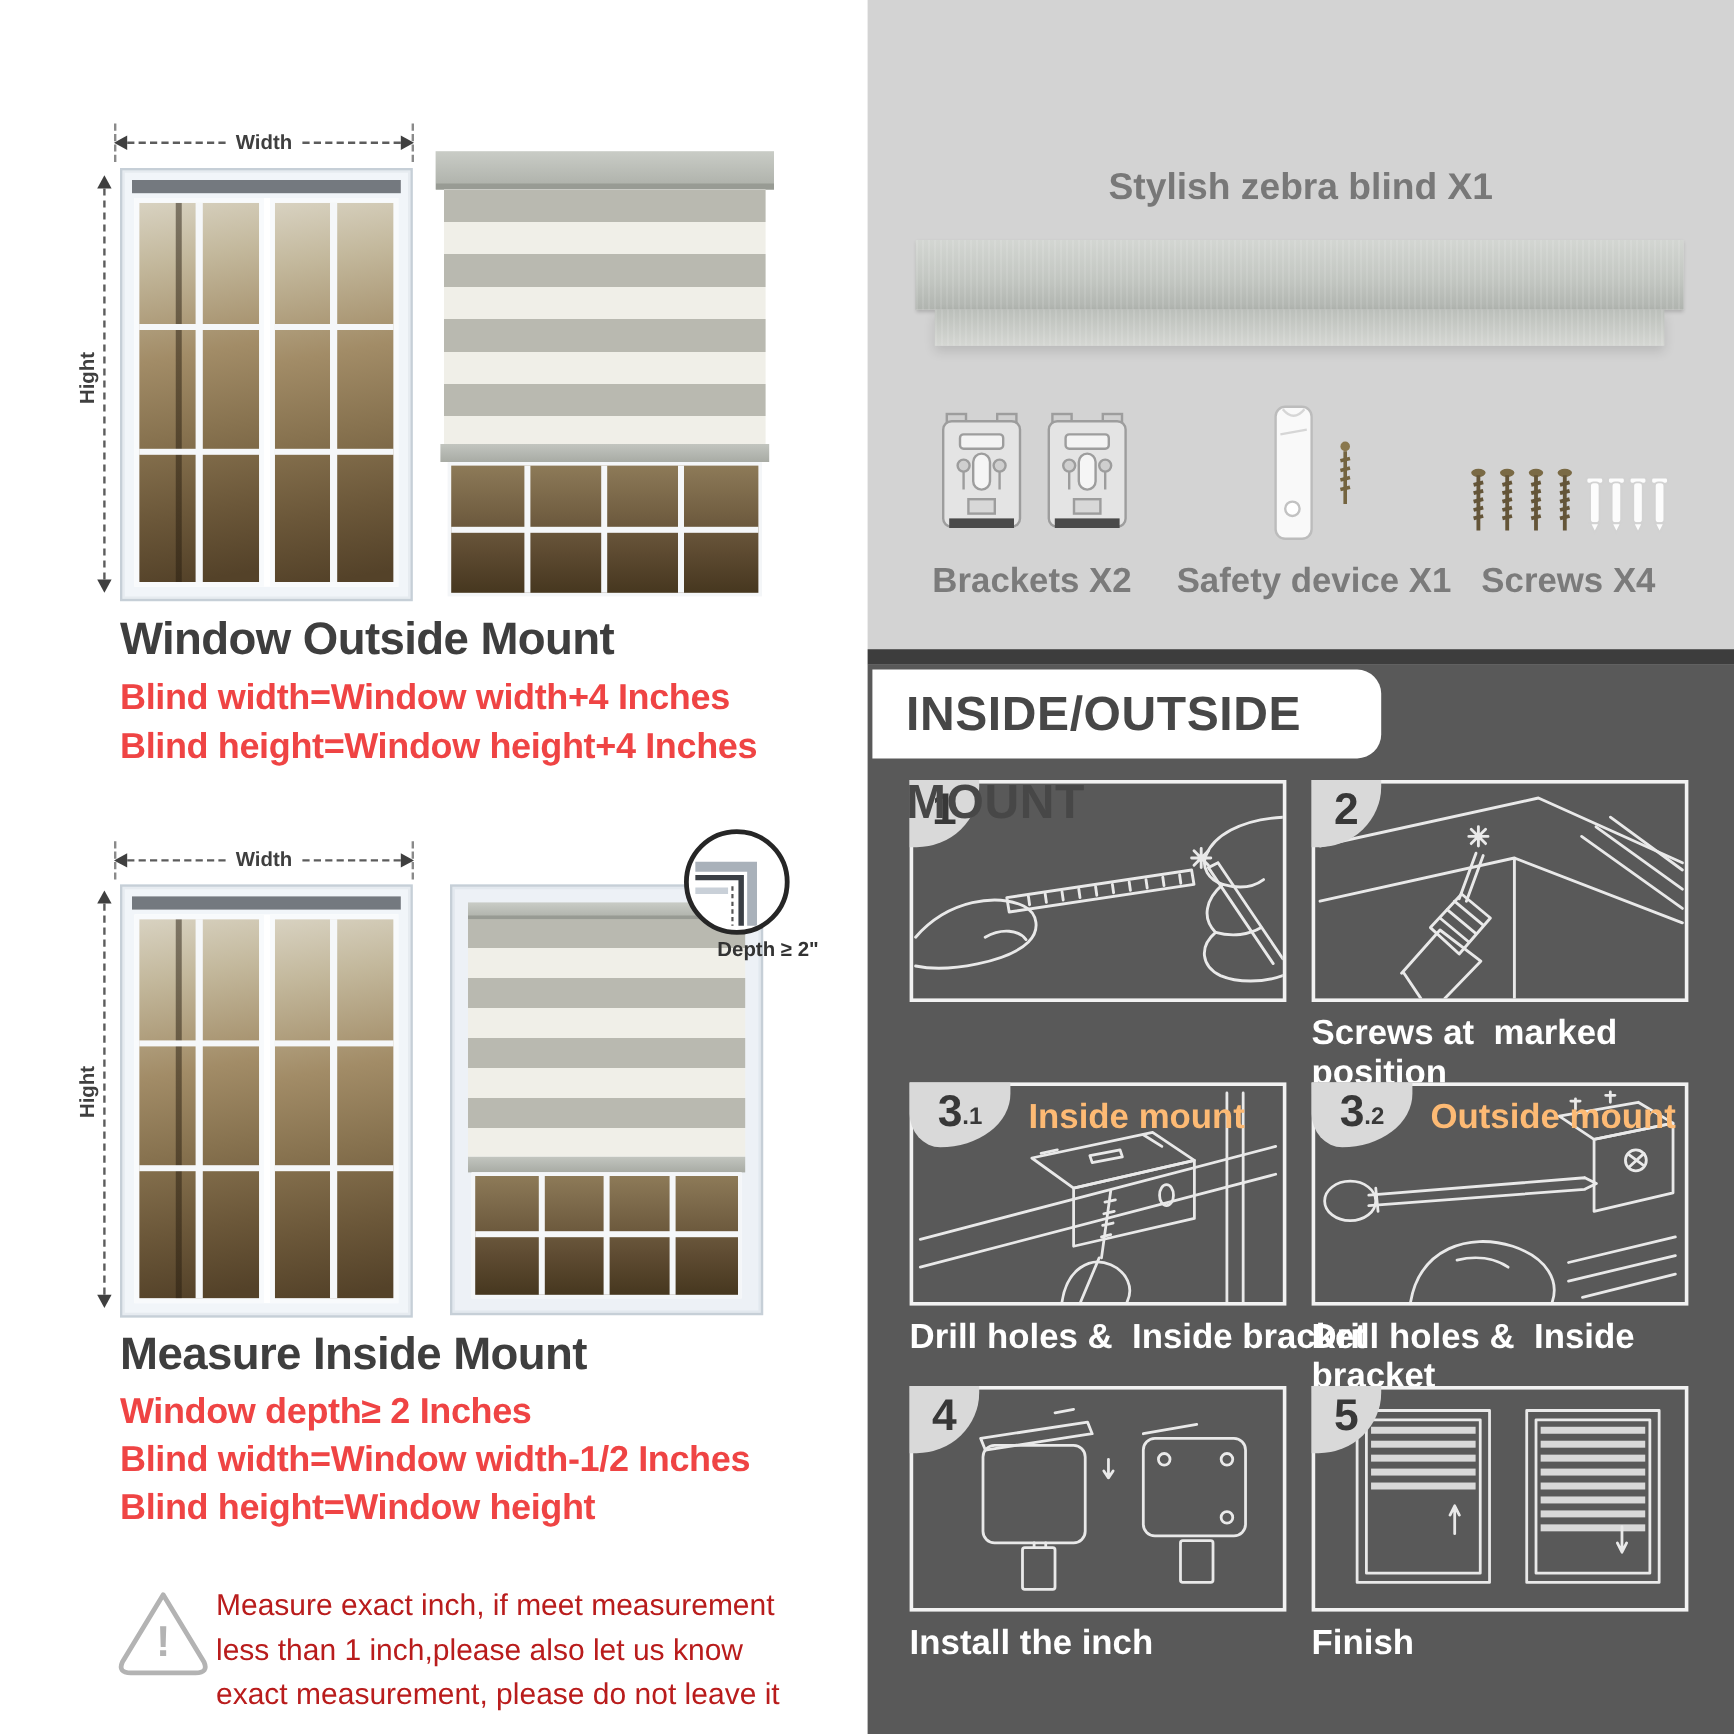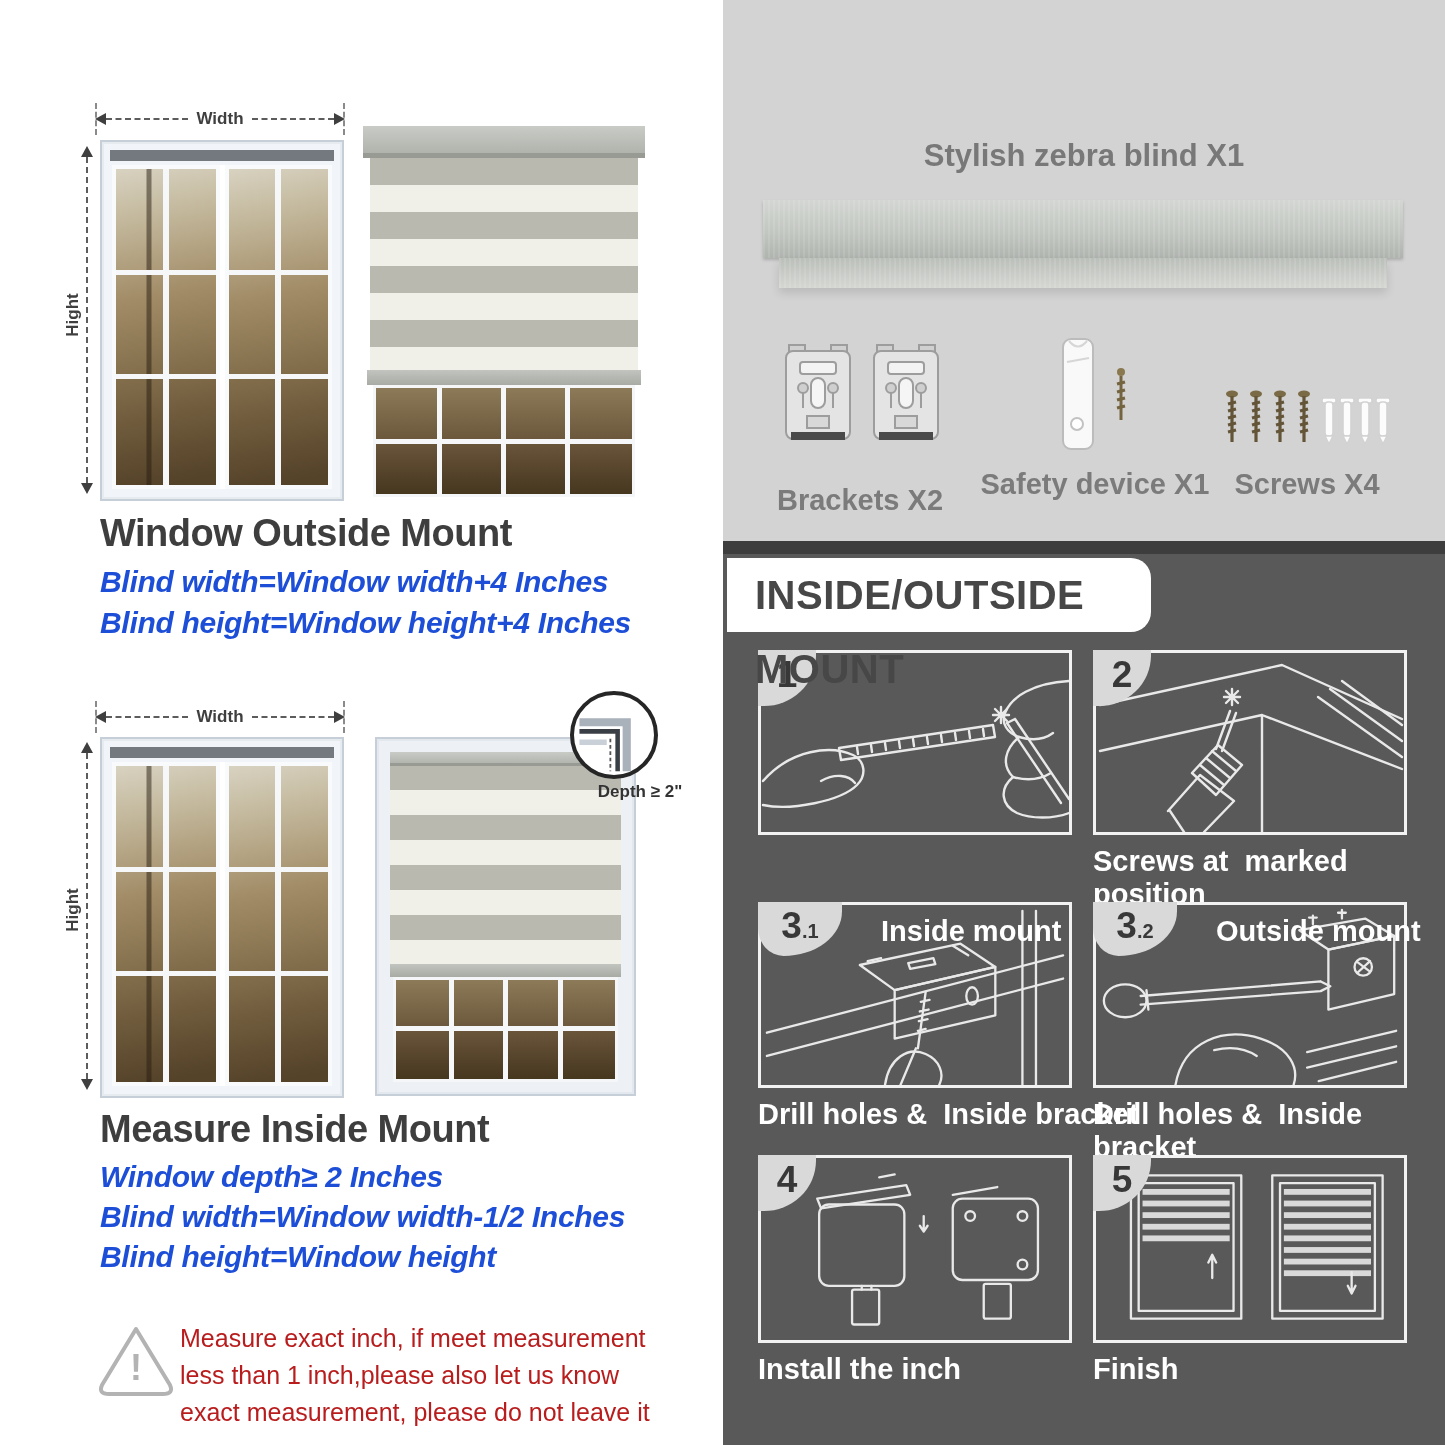--- a/index.html
+++ b/index.html
@@ -6,21 +6,21 @@
   .page{position:relative;width:1445px;height:1445px;background:#fff;overflow:hidden;
         font-family:"Liberation Sans",sans-serif;}
   .abs{position:absolute;}
 
   
   .hdr-left{left:0;top:10px;width:484px;height:74px;background:#b9b9b9;
     border-radius:10px 22px 22px 0;color:#fff;font-size:45px;font-weight:bold;
     line-height:74px;padding-left:34px;box-sizing:border-box;letter-spacing:.5px;}
 
   .sec-title{font-size:38px;font-weight:bold;color:#3e3e3e;letter-spacing:-.5px;}
-  .sec-line{font-size:30px;font-weight:bold;color:#1d4ed8;letter-spacing:-.3px;font-style:italic;}
+  .sec-line{font-size:30px;font-weight:bold;color:#ef4444;letter-spacing:-.3px;}
 
   
   .mh-arrow{display:flex;align-items:center;height:18px;}
   .mh-arrow .dash{flex:1;height:0;border-top:2px dashed #5c5c5c;}
   .mh-arrow .lab{padding:0 8px;font-size:17px;font-weight:bold;color:#3f3f3f;white-space:nowrap;}
   .tri-l{width:0;height:0;border-style:solid;border-width:6px 11px 6px 0;border-color:transparent #3f3f3f transparent transparent;}
   .tri-r{width:0;height:0;border-style:solid;border-width:6px 0 6px 11px;border-color:transparent transparent transparent #3f3f3f;}
   .tick{position:absolute;top:-7px;height:32px;width:0;border-left:2px dashed #8a8a8a;}
   .mv-arrow{display:flex;flex-direction:column;align-items:center;width:18px;}
   .mv-arrow .dashv{flex:1;width:0;border-left:2px dashed #5c5c5c;}
@@ -82,21 +82,21 @@
   .hdr-mount{left:727px;top:558px;width:424px;height:74px;background:#fff;
     border-radius:0 20px 20px 0;color:#474747;font-size:40px;font-weight:bold;
     line-height:74px;padding-left:28px;box-sizing:border-box;letter-spacing:.5px;z-index:3;}
 
   .step-box{border:3px solid #f2f2f2;box-sizing:border-box;background:#595959;z-index:2;}
   .badge{position:absolute;left:-3px;top:-3px;background:#d9d9d9;color:#383838;
     font-weight:bold;z-index:4;display:flex;align-items:flex-start;justify-content:center;}
   .badge.round{width:58px;height:56px;border-radius:0 0 90% 0;font-size:37px;line-height:50px;}
   .badge.wide{width:84px;height:54px;border-radius:0 0 80% 35%/0 0 95% 60%;font-size:37px;line-height:48px;}
   .badge .sub{font-size:20px;line-height:58px;font-weight:bold;}
-  .step-label{position:absolute;top:10px;left:96px;color:#ffffff;font-size:29px;font-weight:bold;z-index:4;white-space:nowrap;margin-left:24px;}
+  .step-label{position:absolute;top:10px;left:96px;color:#fdba74;font-size:29px;font-weight:bold;z-index:4;white-space:nowrap;}
   .step-cap{position:absolute;color:#fff;font-size:29px;font-weight:bold;white-space:pre-wrap;z-index:2;}
   .art{position:absolute;inset:0;width:100%;height:100%;}
 </style>
 </head>
 <body>
 
 <div class="page">
 
 
   <div class="abs mh-arrow" style="left:95px;top:110px;width:250px;">
@@ -322,21 +322,21 @@
           <path d="M103,48 L107,56 L111,48 Z"></path>
         </g>
       <g transform="translate(54,0)">
           <rect x="100" y="10" width="14" height="5" rx="2"></rect>
           <rect x="103" y="14" width="8" height="34" rx="3"></rect>
           <path d="M103,48 L107,56 L111,48 Z"></path>
         </g>
     </g>
   </svg>
 
-  <div class="abs item-cap" style="left:760px;top:468px;width:200px;margin-top:16px;">Brackets X2</div>
+  <div class="abs item-cap" style="left:760px;top:468px;width:200px;">Brackets X2</div>
   <div class="abs item-cap" style="left:975px;top:468px;width:240px;">Safety device X1</div>
   <div class="abs item-cap" style="left:1222px;top:468px;width:170px;">Screws X4</div>
 
   <div class="abs dark-strip"></div>
   <div class="abs panel-mount"></div>
   <div class="abs hdr-mount">INSIDE/OUTSIDE MOUNT</div>
 
   <div class="abs step-box" style="left:758px;top:650px;width:314px;height:185px;">
     <div class="badge round">
         <span>1</span>

